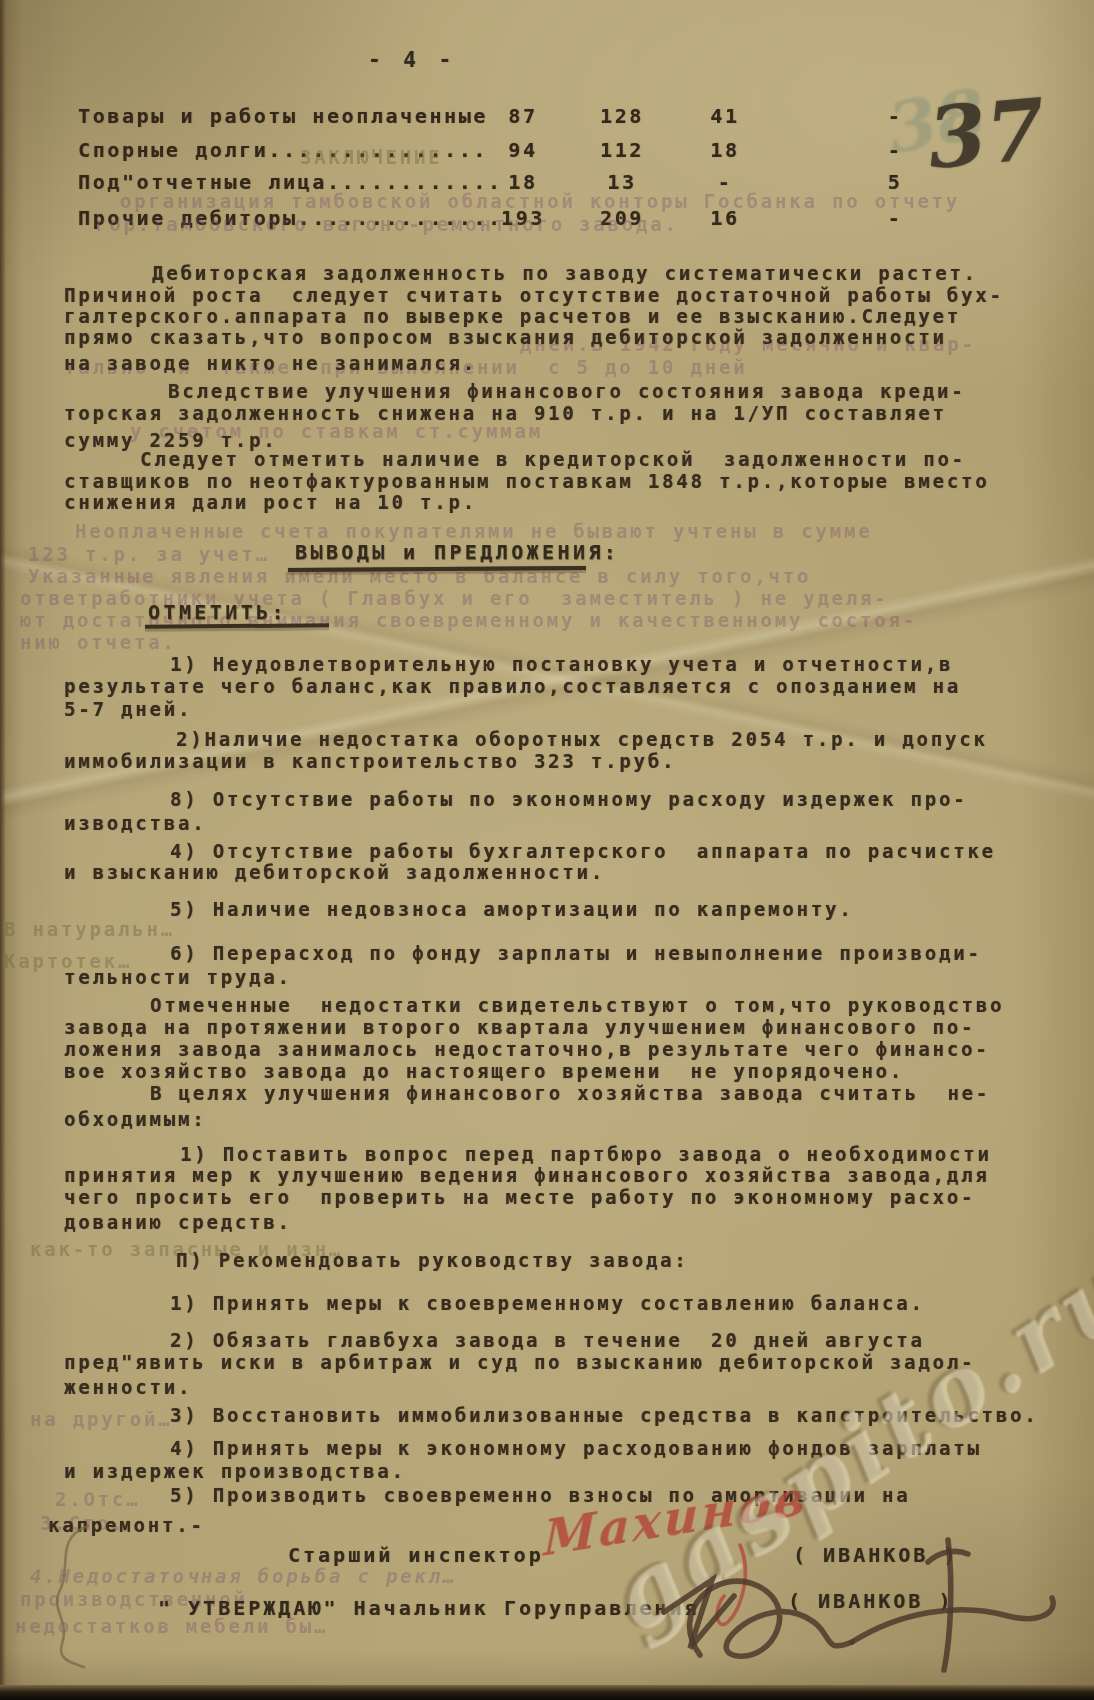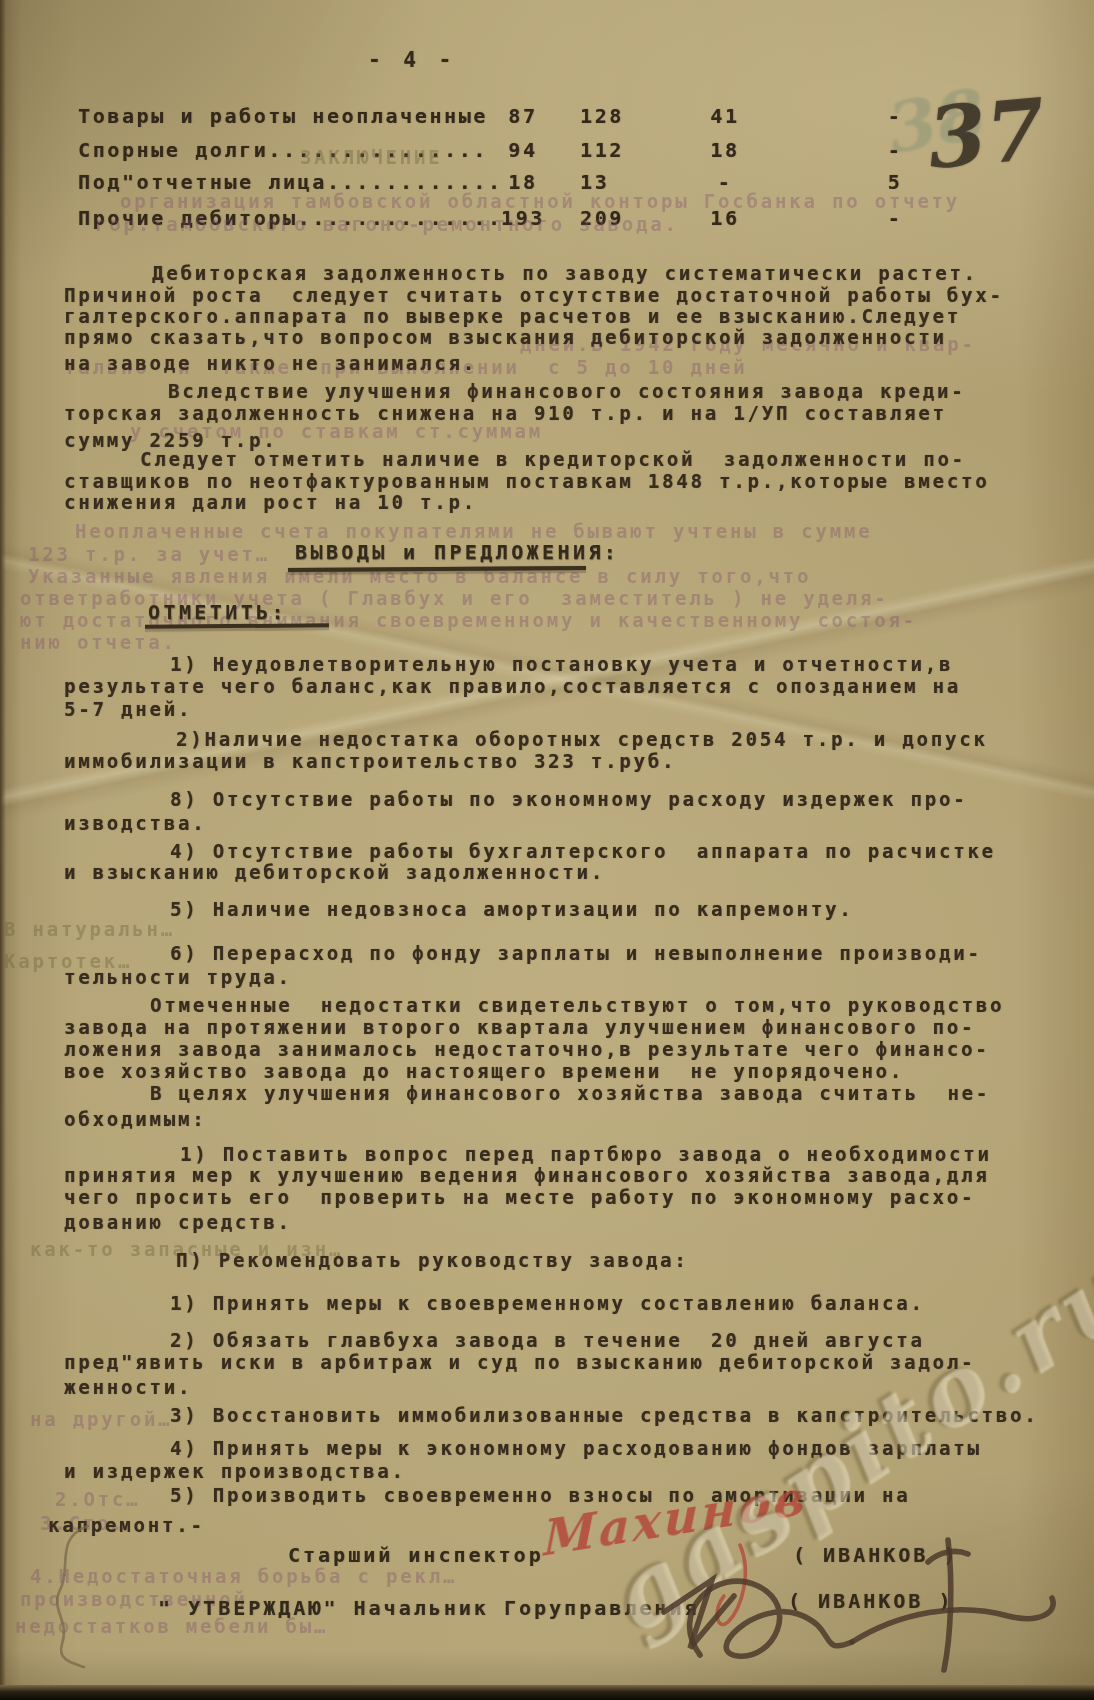--- a/index.html
+++ b/index.html
@@ -31,21 +31,21 @@
   .g{filter:blur(.6px);text-shadow:none;}
   .gp{color:rgba(122,74,108,.34);}
   .gg{color:rgba(110,102,60,.42);}
   .pageno{position:absolute;left:368px;top:48px;font:700 21px/24px "DejaVu Sans Mono",monospace;
     letter-spacing:5px;color:#33291c;text-shadow:.4px .4px 1px rgba(52,40,26,.5);}
   .trow{position:absolute;left:0;width:100%;height:28px;}
   .trow span{position:absolute;font:700 20px/24px "DejaVu Sans Mono",monospace;
     letter-spacing:2.6px;color:#33281a;white-space:pre;text-shadow:.4px .4px 1px rgba(52,40,26,.5);}
   .trow .lb{left:78px;}
   .trow .c1{left:486px;width:74px;text-align:center;}
-  .trow .c2{left:580px;width:84px;}
+  .trow .c2{left:580px;width:84px;text-align:center;}
   .trow .c3{left:688px;width:74px;text-align:center;}
   .trow .c4{left:858px;width:74px;text-align:center;}
   .h1{position:absolute;left:295px;top:540px;font:700 20px/24px "DejaVu Sans Mono",monospace;
     letter-spacing:3.4px;color:#342a1c;text-shadow:.5px .5px 1px rgba(52,40,26,.55);}
   .ul1{position:absolute;left:288px;top:567px;width:298px;height:4px;background:#3b2f20;
     transform:rotate(-.35deg);box-shadow:0 3px 1px rgba(59,47,32,.28), 0 0 1px rgba(59,47,32,.6);}
   .h2{position:absolute;left:148px;top:600px;font:700 20px/24px "DejaVu Sans Mono",monospace;
     letter-spacing:3.4px;color:#342a1c;text-shadow:.5px .5px 1px rgba(52,40,26,.55);}
   .ul2{position:absolute;left:145px;top:624px;width:184px;height:4px;background:#3b2f20;
     transform:rotate(-.4deg);box-shadow:0 3px 1px rgba(59,47,32,.28);}
@@ -126,21 +126,21 @@
       <div class="g gp" style="left: 28px; top: 565px;">Указанные явления имели место в балансе в силу того,что</div>
       <div class="g gp" style="left: 20px; top: 587px;">ответработники учета ( Главбух и его  заместитель ) не уделя-</div>
       <div class="g gp" style="left: 20px; top: 609px;">ют достаточного внимания своевременному и качественному состоя-</div>
       <div class="g gp" style="left: 20px; top: 631px;">нию отчета.</div>
       <div class="g gg" style="left: 4px; top: 918px;">В натуральн…</div>
       <div class="g gg" style="left: 4px; top: 950px;">Картотек…</div>
       <div class="g gg" style="left: 30px; top: 1238px;">как-то запасные и изн…</div>
       <div class="g gp" style="left: 30px; top: 1408px;">на другой…</div>
       <div class="g gp" style="left: 55px; top: 1448px; margin-top: 40px;">2.Отс…</div>
       <div class="g gp" style="left: 40px; top: 1512px;">3.Сто…</div>
-      <div class="g gp" style="left: 30px; top: 1565px;">4.Недостаточная борьба с рекл…</div>
+      <div class="g gp" style="left: 30px; top: 1565px; font-style: italic;">4.Недостаточная борьба с рекл…</div>
       <div class="g gp" style="left: 20px; top: 1588px;">производственной</div>
       <div class="g gp" style="left: 15px; top: 1615px;">недостатков мебели бы…</div>
     </div>
 
   <div>
 
   <div class="t" style="left: 152px; top: 262px;">Дебиторская задолженность по заводу систематически растет.</div>
       <div class="t" style="left: 64px; top: 284px;">Причиной роста  следует считать отсутствие достаточной работы бух-</div>
       <div class="t" style="left: 64px; top: 305px;">галтерского.аппарата по выверке расчетов и ее взысканию.Следует</div>
       <div class="t" style="left: 64px; top: 326px;">прямо сказать,что вопросом взыскания дебиторской задолженности</div>

